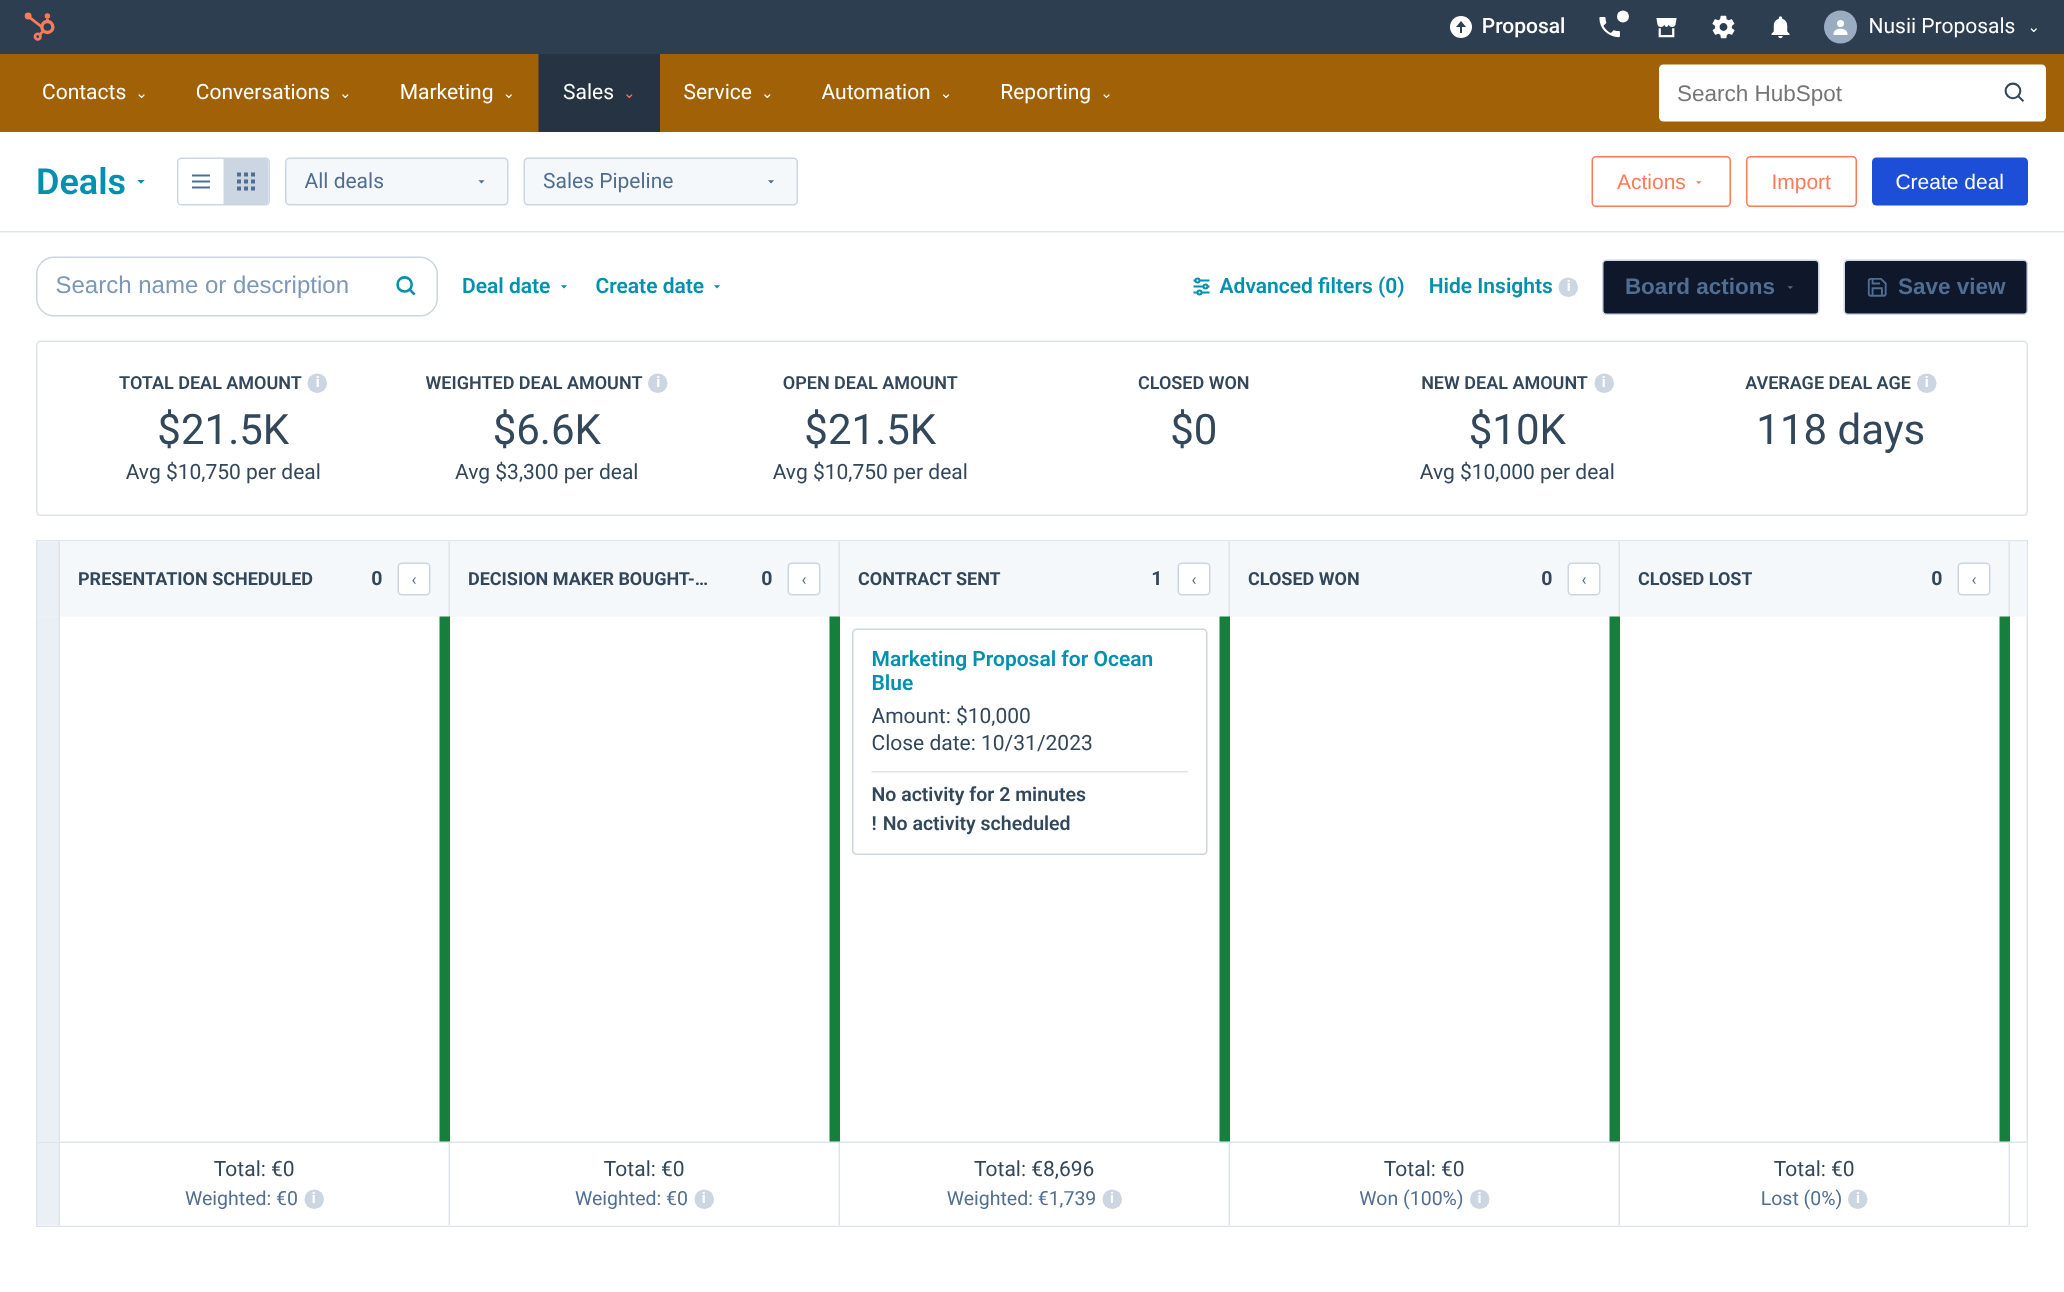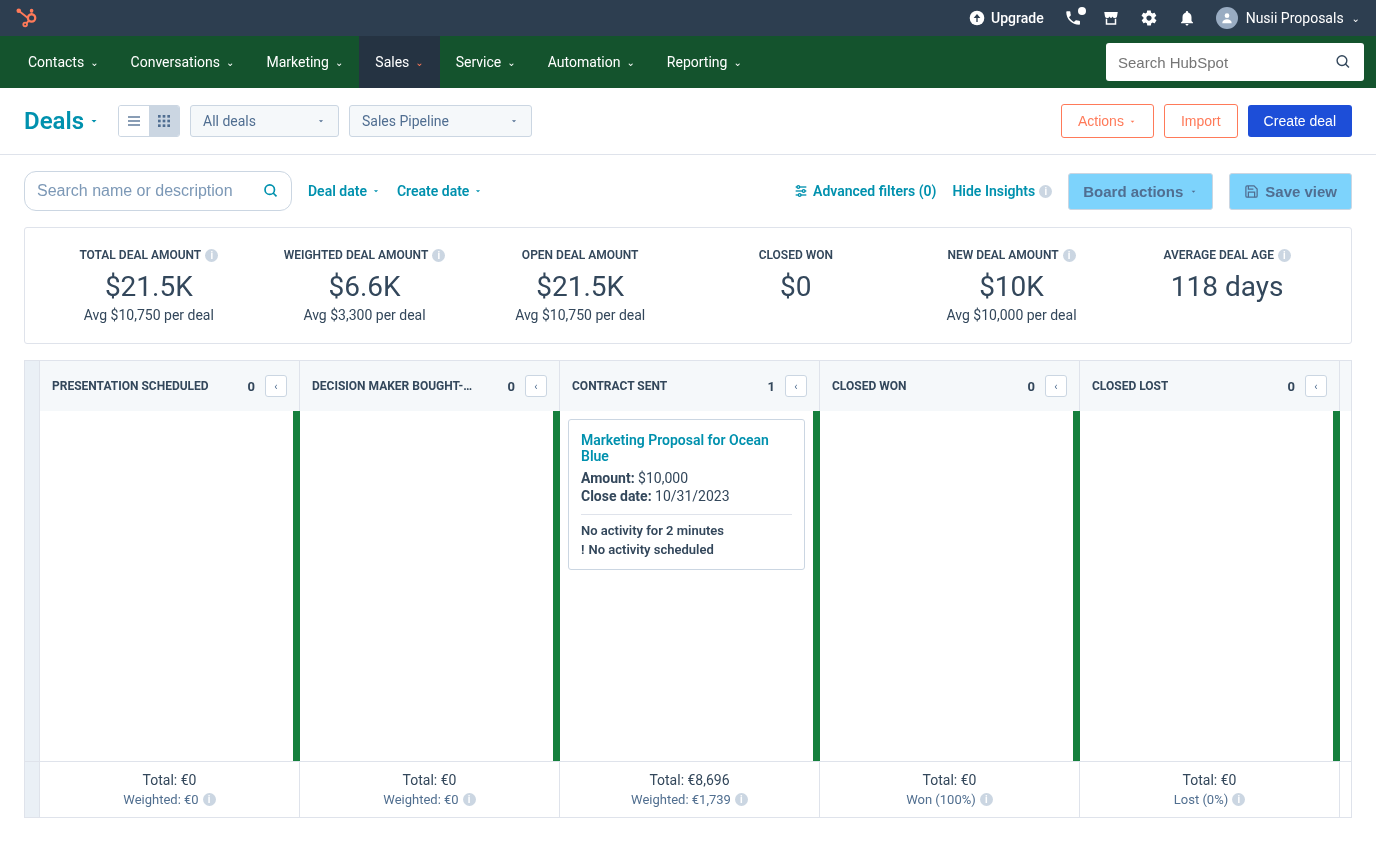--- a/index.html
+++ b/index.html
@@ -8,21 +8,21 @@
 
 .top-header { background: #2d3e50; height: 36px; display: flex; align-items: center; padding: 0 16px; justify-content: space-between; }
 .logo { color: #ff7a59; font-size: 22px; }
 .header-right { display: flex; align-items: center; gap: 20px; color: #fff; }
 .upgrade { display: flex; align-items: center; gap: 6px; font-weight: 500; cursor: pointer; }
 .header-icon { color: #fff; font-size: 18px; position: relative; cursor: pointer; }
 .account { display: flex; align-items: center; gap: 8px; cursor: pointer; }
 .avatar { width: 22px; height: 22px; background: #99acc2; border-radius: 50%; display: flex; align-items: center; justify-content: center; font-size: 12px; }
 
 
-.nav { background: #14532d; height: 52px; display: flex; align-items: center; padding: 0 12px; justify-content: space-between; }
+.nav { background: #a16207; height: 52px; display: flex; align-items: center; padding: 0 12px; justify-content: space-between; }
 .nav-left { display: flex; height: 100%; }
 .nav-item { display: flex; align-items: center; gap: 6px; padding: 0 16px; color: #fff; cursor: pointer; height: 100%; }
 .nav-item.active { background: #253342; }
 .nav-item.active .caret-icon { color: #ff7a59; }
 .search-box { background: #fff; border-radius: 3px; height: 38px; width: 258px; display: flex; align-items: center; padding: 0 12px; }
 .search-box input { border: none; outline: none; width: 100%; font-size: 15px; }
 
 
 .toolbar { display: flex; align-items: center; padding: 16px 24px; border-bottom: 1px solid #dfe3eb; gap: 10px; }
 .page-title { color: #0091ae; font-size: 24px; font-weight: 600; display: flex; align-items: center; gap: 4px; cursor: pointer; margin-right: 8px; }
@@ -33,21 +33,21 @@
 .spacer { flex: 1; }
 .btn-outline { border: 1px solid #ff7a59; color: #ff7a59; background: #fff; padding: 8px 16px; border-radius: 3px; cursor: pointer; display: flex; align-items: center; gap: 4px; font-size: 14px; }
 .btn-primary { background: #1d4ed8; color: #fff; border: none; padding: 8px 16px; border-radius: 3px; cursor: pointer; font-size: 14px; }
 
 
 .filters { display: flex; align-items: center; padding: 16px 24px; gap: 16px; }
 .search-deals { border: 1px solid #cbd6e2; border-radius: 12px; height: 40px; display: flex; align-items: center; padding: 0 12px; gap: 8px; width: 268px; }
 .search-deals input { border: none; outline: none; width: 100%; font-size: 16px; color: #33475b; }
 .search-deals input::placeholder { color: #7c98b6; }
 .filter-link { color: #0091ae; font-weight: 600; display: flex; align-items: center; gap: 4px; cursor: pointer; }
-.btn-grey { background: #7dd3fc; border: 1px solid #cbd6e2; border-radius: 3px; padding: 9px 14px; font-weight: 600; color: #506e91; cursor: pointer; display: flex; align-items: center; gap: 6px; font-size: 15px; }
+.btn-grey { background: #0f172a; border: 1px solid #cbd6e2; border-radius: 3px; padding: 9px 14px; font-weight: 600; color: #506e91; cursor: pointer; display: flex; align-items: center; gap: 6px; font-size: 15px; }
 
 
 .insights { display: flex; border: 1px solid #dfe3eb; border-radius: 3px; margin: 0 24px 16px 24px; padding: 20px 16px; }
 .insight { flex: 1; text-align: center; padding: 0 12px; }
 .insight-label { font-size: 12px; font-weight: 600; color: #33475b; display: flex; justify-content: center; align-items: center; gap: 4px; }
 .insight-value { font-size: 28px; font-weight: 400; margin: 8px 0 4px 0; }
 .insight-sub { font-size: 14px; color: #33475b; }
 .info-icon { width: 13px; height: 13px; border-radius: 50%; background: #cbd6e2; color: #fff; display: inline-flex; align-items: center; justify-content: center; font-size: 10px; font-weight: bold; }
 
 
@@ -57,21 +57,21 @@
 .col-head { width: 260px; border-right: 1px solid #dfe3eb; padding: 14px 12px; display: flex; align-items: center; justify-content: space-between; gap: 8px; background: #f5f8fa; }
 .col-title { font-size: 12px; font-weight: 700; color: #33475b; white-space: nowrap; overflow: hidden; text-overflow: ellipsis; }
 .col-count { font-weight: 700; font-size: 13px; }
 .collapse-btn { width: 22px; height: 22px; border: 1px solid #cbd6e2; border-radius: 3px; display: flex; align-items: center; justify-content: center; cursor: pointer; background: #fff; font-size: 11px; color: #506e91; }
 .board-body { display: flex; height: 350px; }
 .col-body { width: 260px; border-right: 7px solid #15803d; padding: 8px; overflow-y: auto; }
 .card { border: 1px solid #cbd6e2; border-radius: 3px; background: #fff; padding: 12px; }
 .card hr { border: none; border-top: 1px solid #dfe3eb; margin: 10px 0 8px 0; }
 .card-title { color: #0091ae; font-weight: 600; margin-bottom: 6px; }
 .card-row { margin: 2px 0; }
-.card-row strong { font-weight: 700; margin-top: 32px; }
+.card-row strong { font-weight: 400; margin-top: 32px; }
 .card-activity { font-size: 13px; font-weight: 600; }
 .card-warn { font-size: 13px; font-weight: 600; display: flex; align-items: center; gap: 4px; margin-top: 4px; }
 .board-footer { display: flex; border-top: 1px solid #dfe3eb; background: #fff; }
 .col-foot { width: 260px; border-right: 1px solid #dfe3eb; padding: 10px; text-align: center; }
 .foot-line1, .foot-line2 { font-size: 14px; display: flex; align-items: center; justify-content: center; gap: 4px; }
 .foot-line2 { font-size: 13px; color: #516f90; margin-top: 4px; }
 
 svg { display: block; }
 .caret-icon { font-size: 10px; }
 </style>
@@ -89,21 +89,21 @@
         <line x1="14" y1="15" x2="11" y2="18" stroke="#ff7a59" stroke-width="2"></line>
         <circle cx="10" cy="19" r="2" fill="none" stroke="#ff7a59" stroke-width="2"></circle>
       </svg>
   </div>
   <div class="header-right">
     <div class="upgrade">
       <svg width="16" height="16" viewBox="0 0 24 24" fill="#fff">
           <circle cx="12" cy="12" r="11"></circle>
           <path d="M12 6 L17 12 L13 12 L13 18 L11 18 L11 12 L7 12 Z" fill="#2d3e50"></path>
         </svg>
-      <span>Upgrade</span>
+      <span>Proposal</span>
     </div>
     <div class="header-icon">
       <svg width="18" height="18" viewBox="0 0 24 24" fill="#fff">
           <path d="M6.6 10.8c1.4 2.8 3.8 5.2 6.6 6.6l2.2-2.2c.3-.3.7-.4 1.1-.2 1.2.4 2.5.6 3.8.6.6 0 1 .4 1 1V20c0 .6-.4 1-1 1C10.6 21 3 13.4 3 4c0-.6.4-1 1-1h3.5c.6 0 1 .4 1 1 0 1.3.2 2.6.6 3.8.1.4 0 .8-.3 1.1l-2.2 2z"></path>
         </svg>
       <span style="position:absolute;top:-2px;right:-4px;width:8px;height:8px;background:#fff;border-radius:50%;"></span>
     </div>
     <div class="header-icon">
       <svg width="18" height="18" viewBox="0 0 24 24" fill="#fff">
           <path d="M3 4 L21 4 L20 10 A3 3 0 0 1 17 12 A3 3 0 0 1 14 10 A3 3 0 0 1 12 12 A3 3 0 0 1 10 10 A3 3 0 0 1 7 12 A3 3 0 0 1 4 10 Z M5 13 L5 21 L19 21 L19 13 L17 13 L17 19 L7 19 L7 13 Z"></path>

